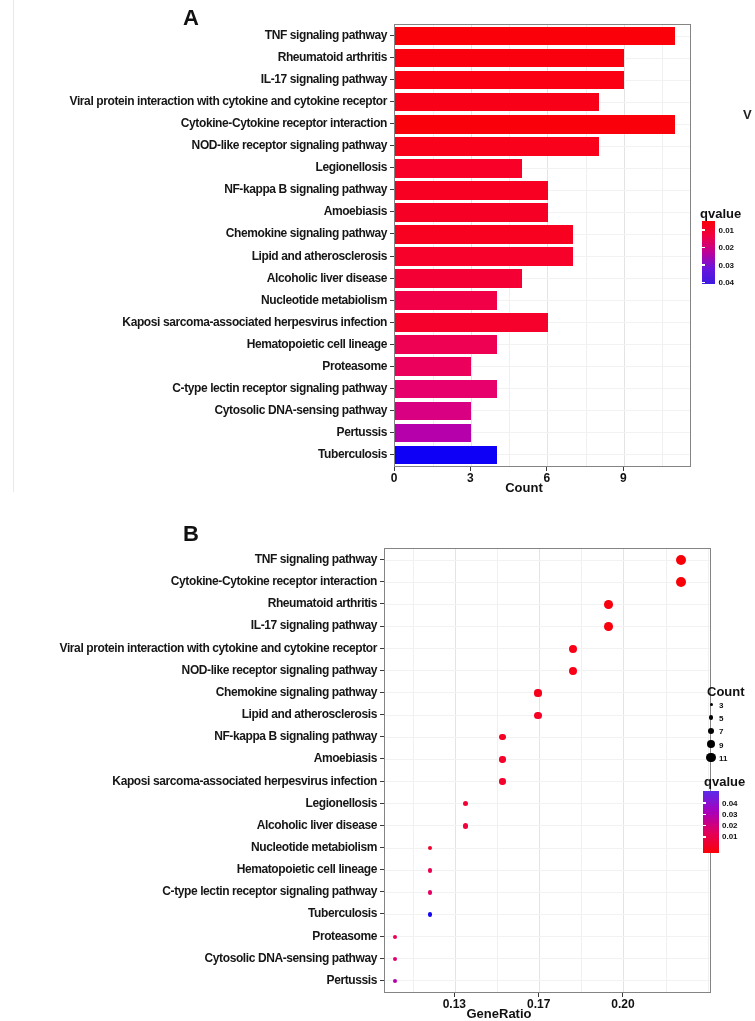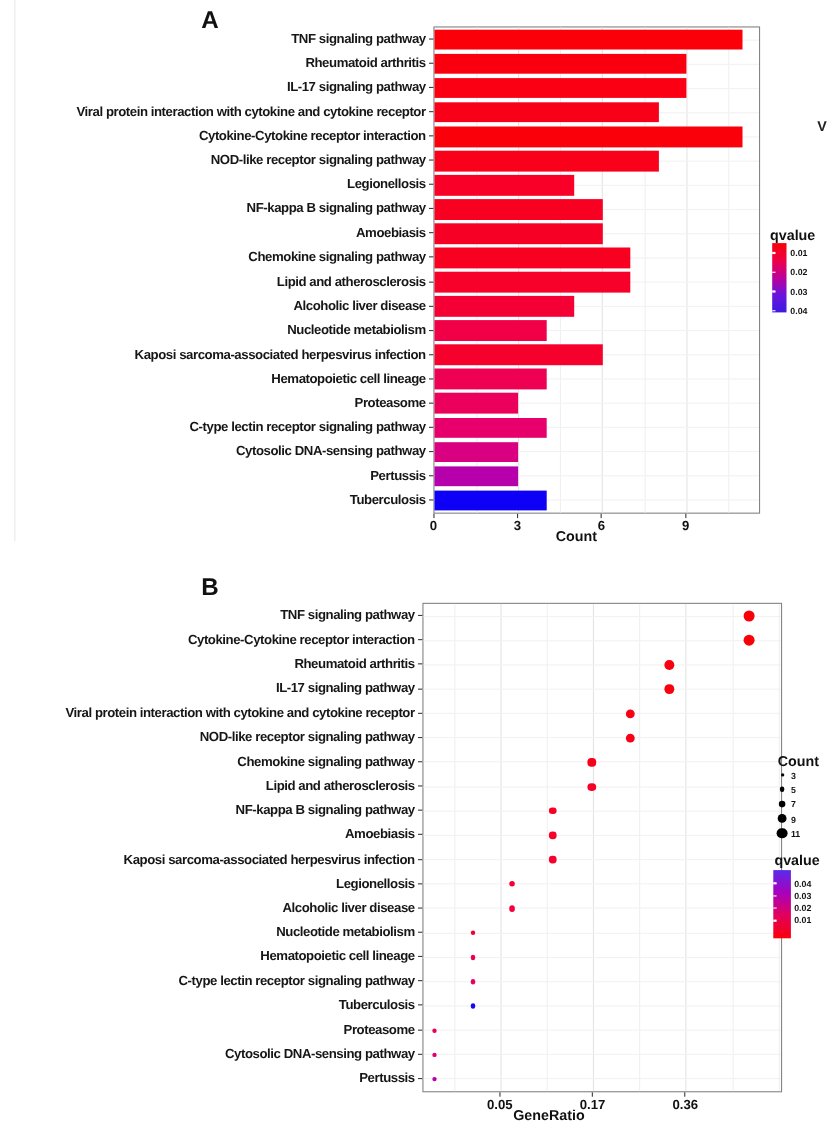--- a/index.html
+++ b/index.html
@@ -233,25 +233,25 @@
       <div class="tickmark" style="left: 380px; top: 891.325px; width: 4px; height: 1px;"></div>
       <div class="ylabel" style="top: 902.4px; width: 377px; line-height: 22.15px;">Tuberculosis</div>
       <div class="tickmark" style="left: 380px; top: 913.475px; width: 4px; height: 1px;"></div>
       <div class="ylabel" style="top: 924.55px; width: 377px; line-height: 22.15px;">Proteasome</div>
       <div class="tickmark" style="left: 380px; top: 935.625px; width: 4px; height: 1px;"></div>
       <div class="ylabel" style="top: 946.7px; width: 377px; line-height: 22.15px;">Cytosolic DNA-sensing pathway</div>
       <div class="tickmark" style="left: 380px; top: 957.775px; width: 4px; height: 1px;"></div>
       <div class="ylabel" style="top: 968.85px; width: 377px; line-height: 22.15px;">Pertussis</div>
       <div class="tickmark" style="left: 380px; top: 979.925px; width: 4px; height: 1px;"></div>
       <div class="tickmark" style="left: 453.83px; top: 993px; width: 1px; height: 4px;"></div>
-      <div class="xtick" style="left: 454.33px; top: 997px;">0.05</div>
+      <div class="xtick" style="left: 454.33px; top: 997px;">0.13</div>
       <div class="tickmark" style="left: 538.157px; top: 993px; width: 1px; height: 4px;"></div>
       <div class="xtick" style="left: 538.657px; top: 997px;">0.17</div>
       <div class="tickmark" style="left: 622.485px; top: 993px; width: 1px; height: 4px;"></div>
-      <div class="xtick" style="left: 622.985px; top: 997px;">0.36</div>
+      <div class="xtick" style="left: 622.985px; top: 997px;">0.20</div>
       <div class="axis-title" style="left: 499px; top: 1006px;">GeneRatio</div>
       <div class="leg-title" style="left: 707px; top: 684px;">Count</div>
       <div class="leg-dot" style="width: 3px; height: 3px; left: 709.5px; top: 702.5px;"></div>
       <div class="leg-lab" style="left: 719px; top: 700.5px;">3</div>
       <div class="leg-dot" style="width: 4.6px; height: 4.6px; left: 708.7px; top: 715.1px;"></div>
       <div class="leg-lab" style="left: 719px; top: 713.9px;">5</div>
       <div class="leg-dot" style="width: 6.2px; height: 6.2px; left: 707.9px; top: 727.7px;"></div>
       <div class="leg-lab" style="left: 719px; top: 727.3px;">7</div>
       <div class="leg-dot" style="width: 7.8px; height: 7.8px; left: 707.1px; top: 740.3px;"></div>
       <div class="leg-lab" style="left: 719px; top: 740.7px;">9</div>

